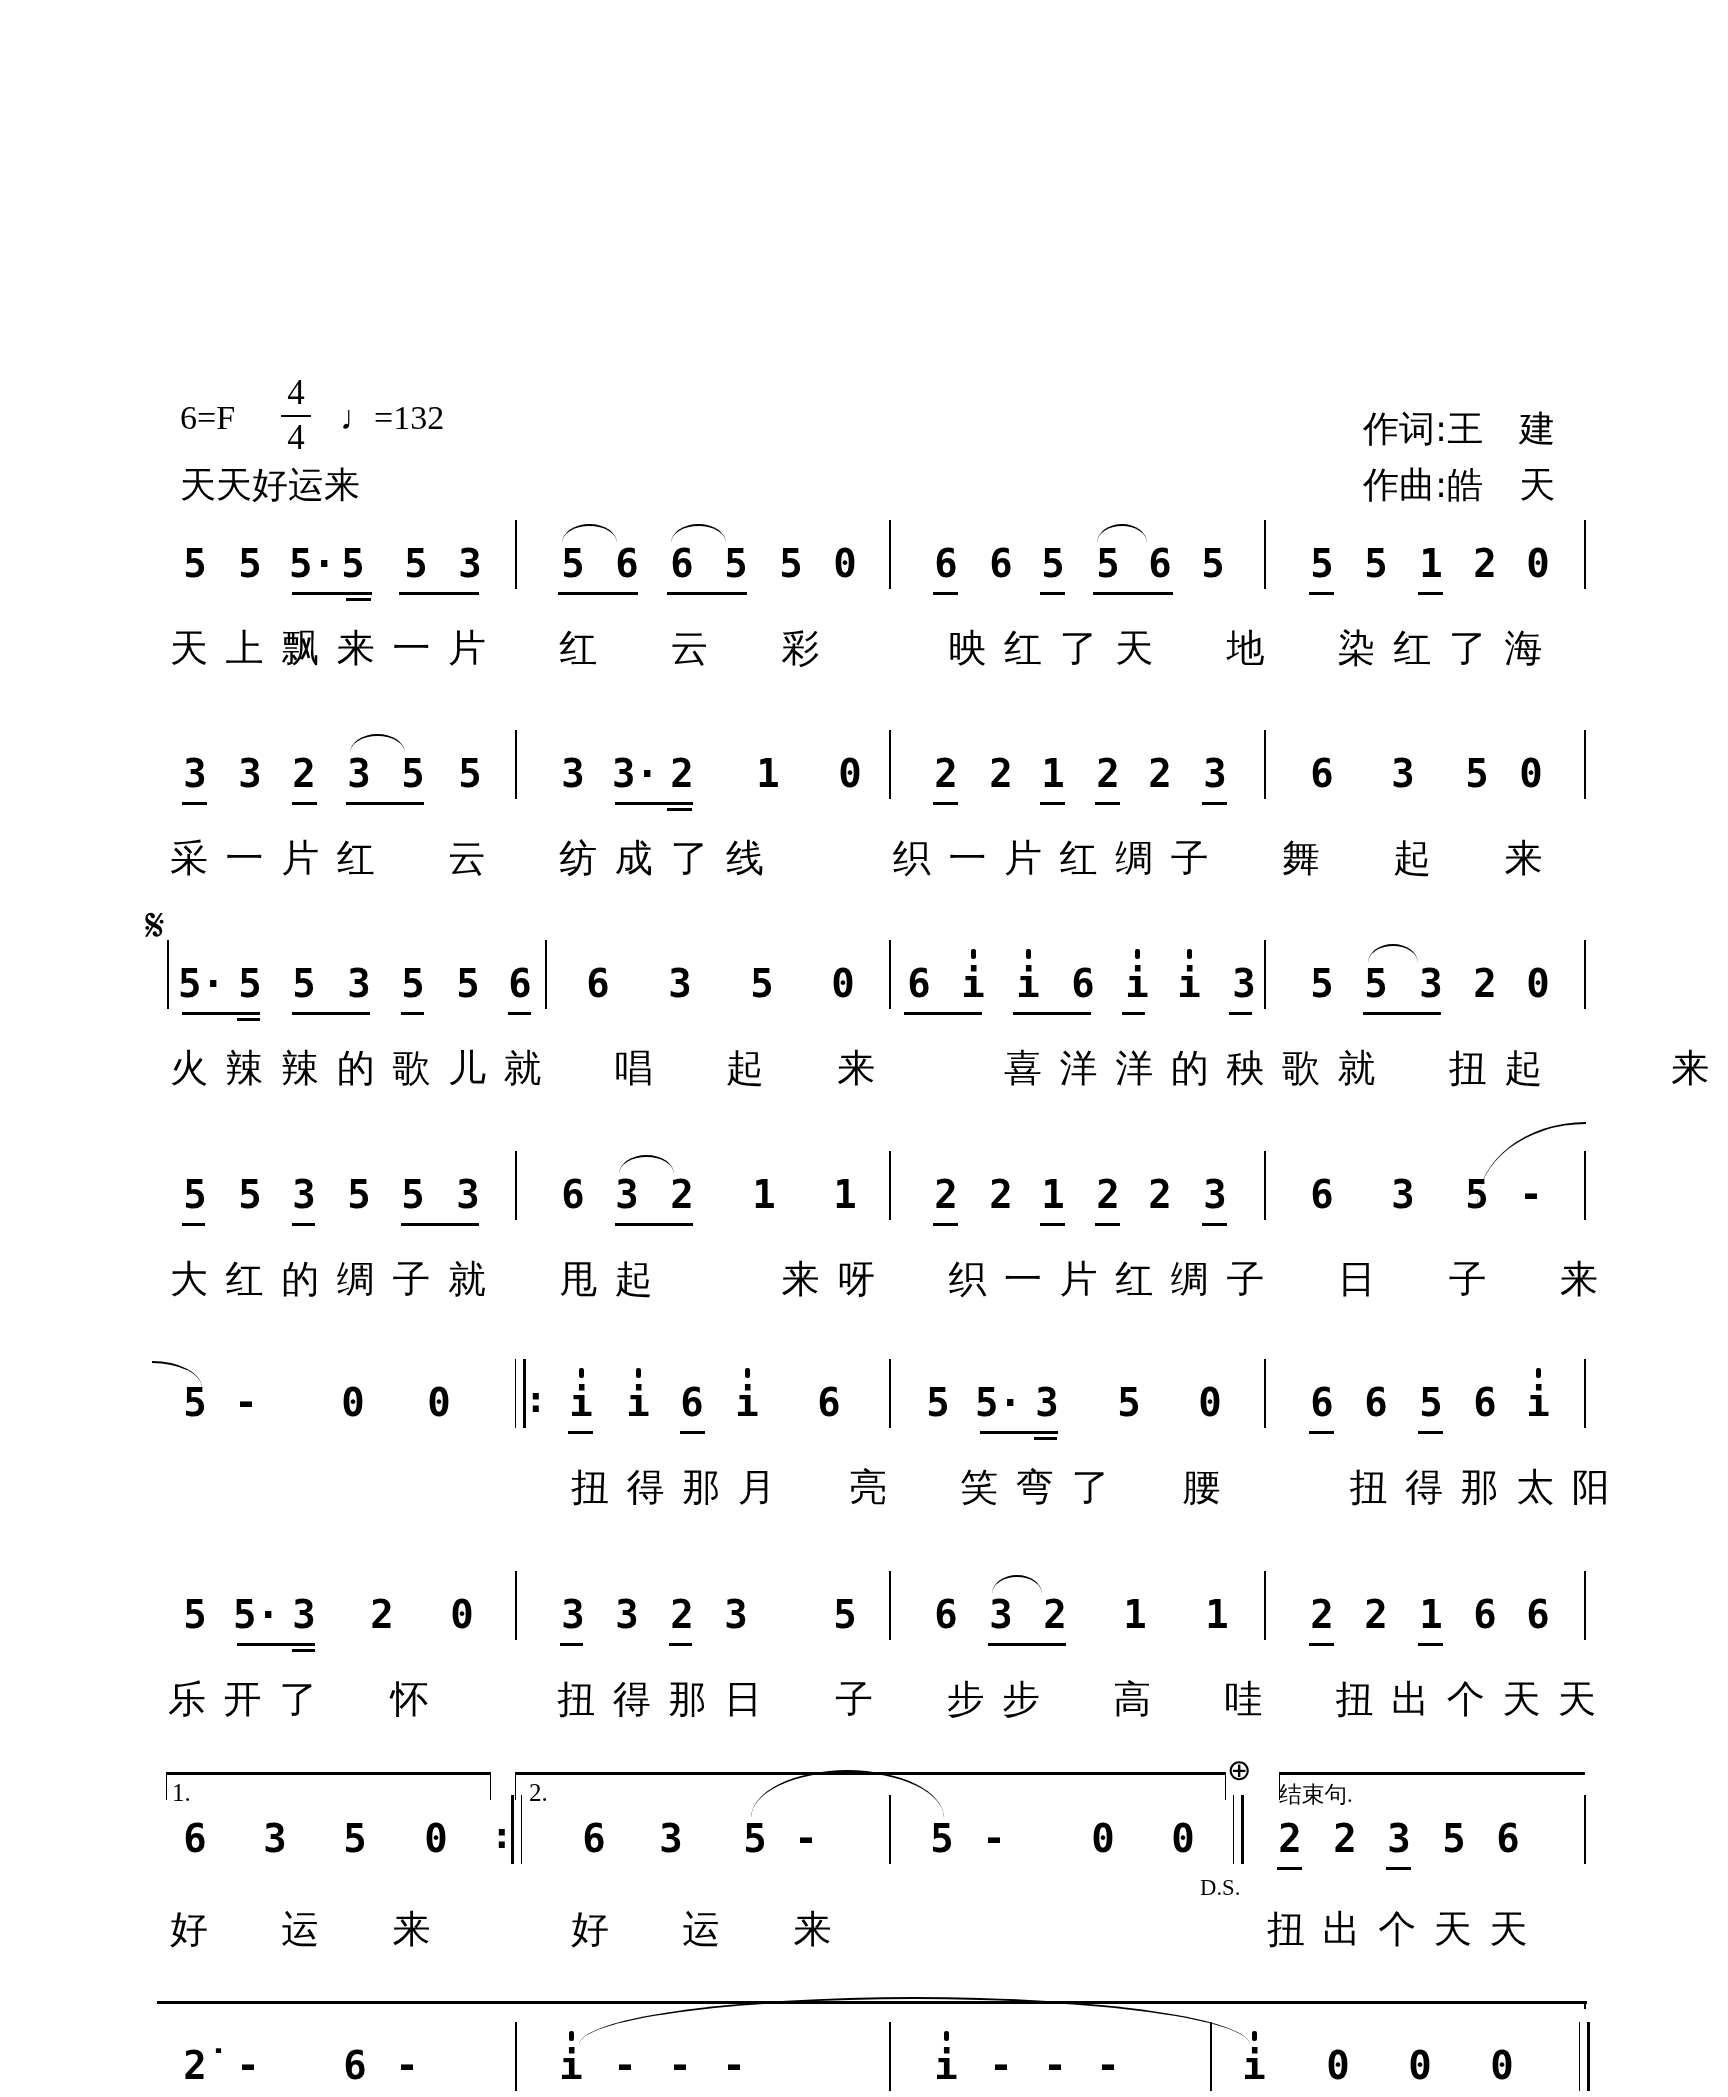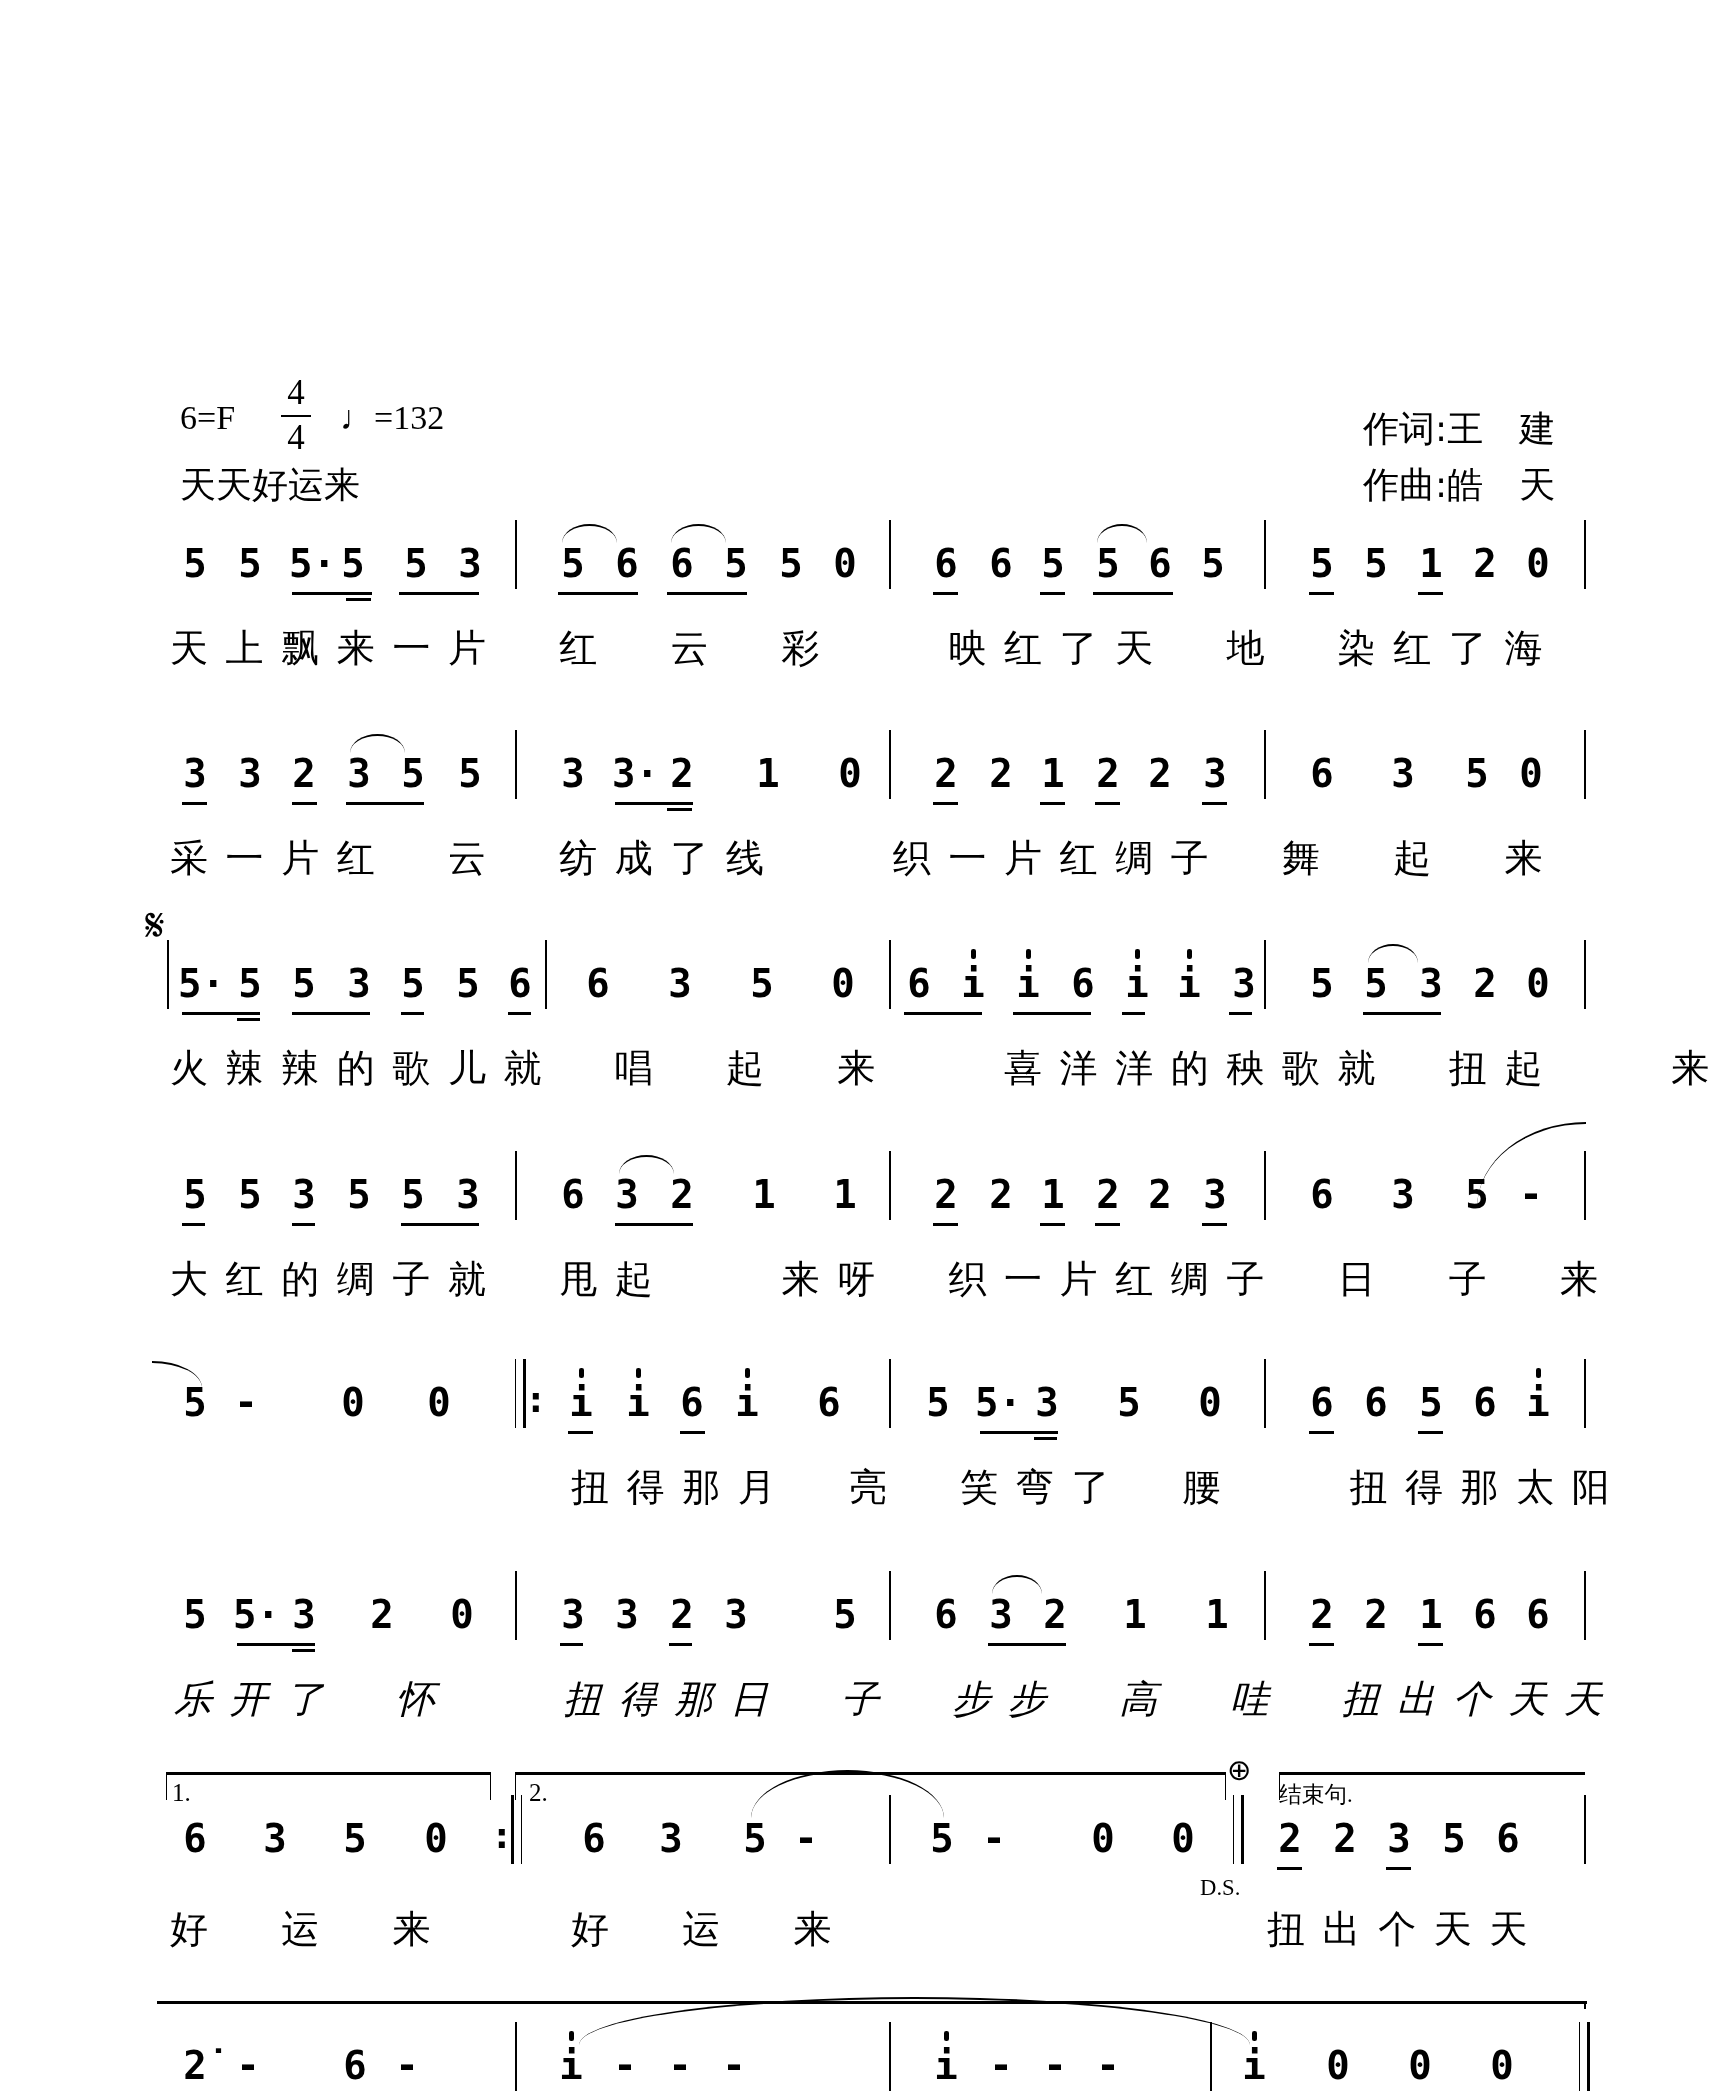--- a/index.html
+++ b/index.html
@@ -271,21 +271,21 @@
     <div class="n" style="left:1200px">1</div>
     <div class="ul" style="left:988px;top:51px;width:78px"></div>
     <div class="slur" style="left:992px;top:-17px;width:50px;height:17px;"></div>
     <div class="n" style="left:1305px">2</div>
     <div class="n" style="left:1359px">2</div>
     <div class="n" style="left:1414px">1</div>
     <div class="n" style="left:1468px">6</div>
     <div class="n" style="left:1521px">6</div>
     <div class="ul" style="left:1309px;top:51px;width:25px"></div>
     <div class="ul" style="left:1418px;top:51px;width:25px"></div>
-    <div class="lyr" style="left:174px;top:82px;letter-spacing:17.6px;font-style:italic;">乐开了　怀　　扭得那日　子　步步　高　哇　扭出个天天</div>
+    <div class="lyr" style="left:168px;top:82px;letter-spacing:17.6px;">乐开了　怀　　扭得那日　子　步步　高　哇　扭出个天天</div>
   </div>
 
   <div class="volta r" style="left:166px;top:1772px;width:323px;"></div>
   <div class="vnum" style="left:172px;top:1779px;">1.</div>
   <div class="volta r" style="left:515px;top:1772px;width:709px;"></div>
   <div class="vnum" style="left:529px;top:1779px;">2.</div>
   <div class="coda" style="left:1227px;top:1753px;">⊕</div>
   <div class="volta" style="left:1279px;top:1772px;width:305px;border-right:none;"></div>
   <div class="small" style="left:1279px;top:1779px;">结束句.</div>
   <div class="row" style="top:1816px;">

